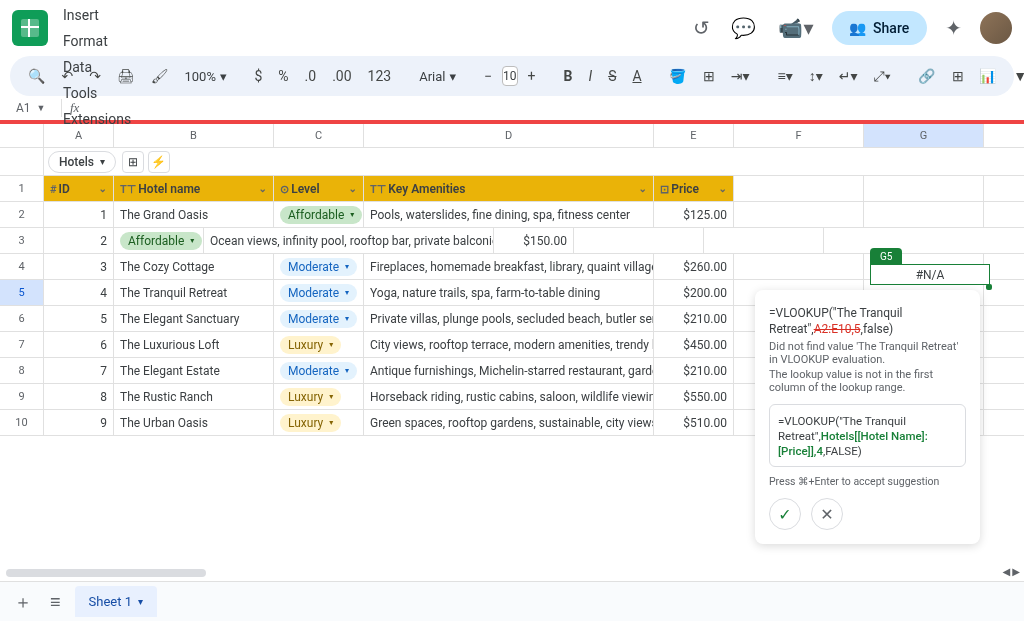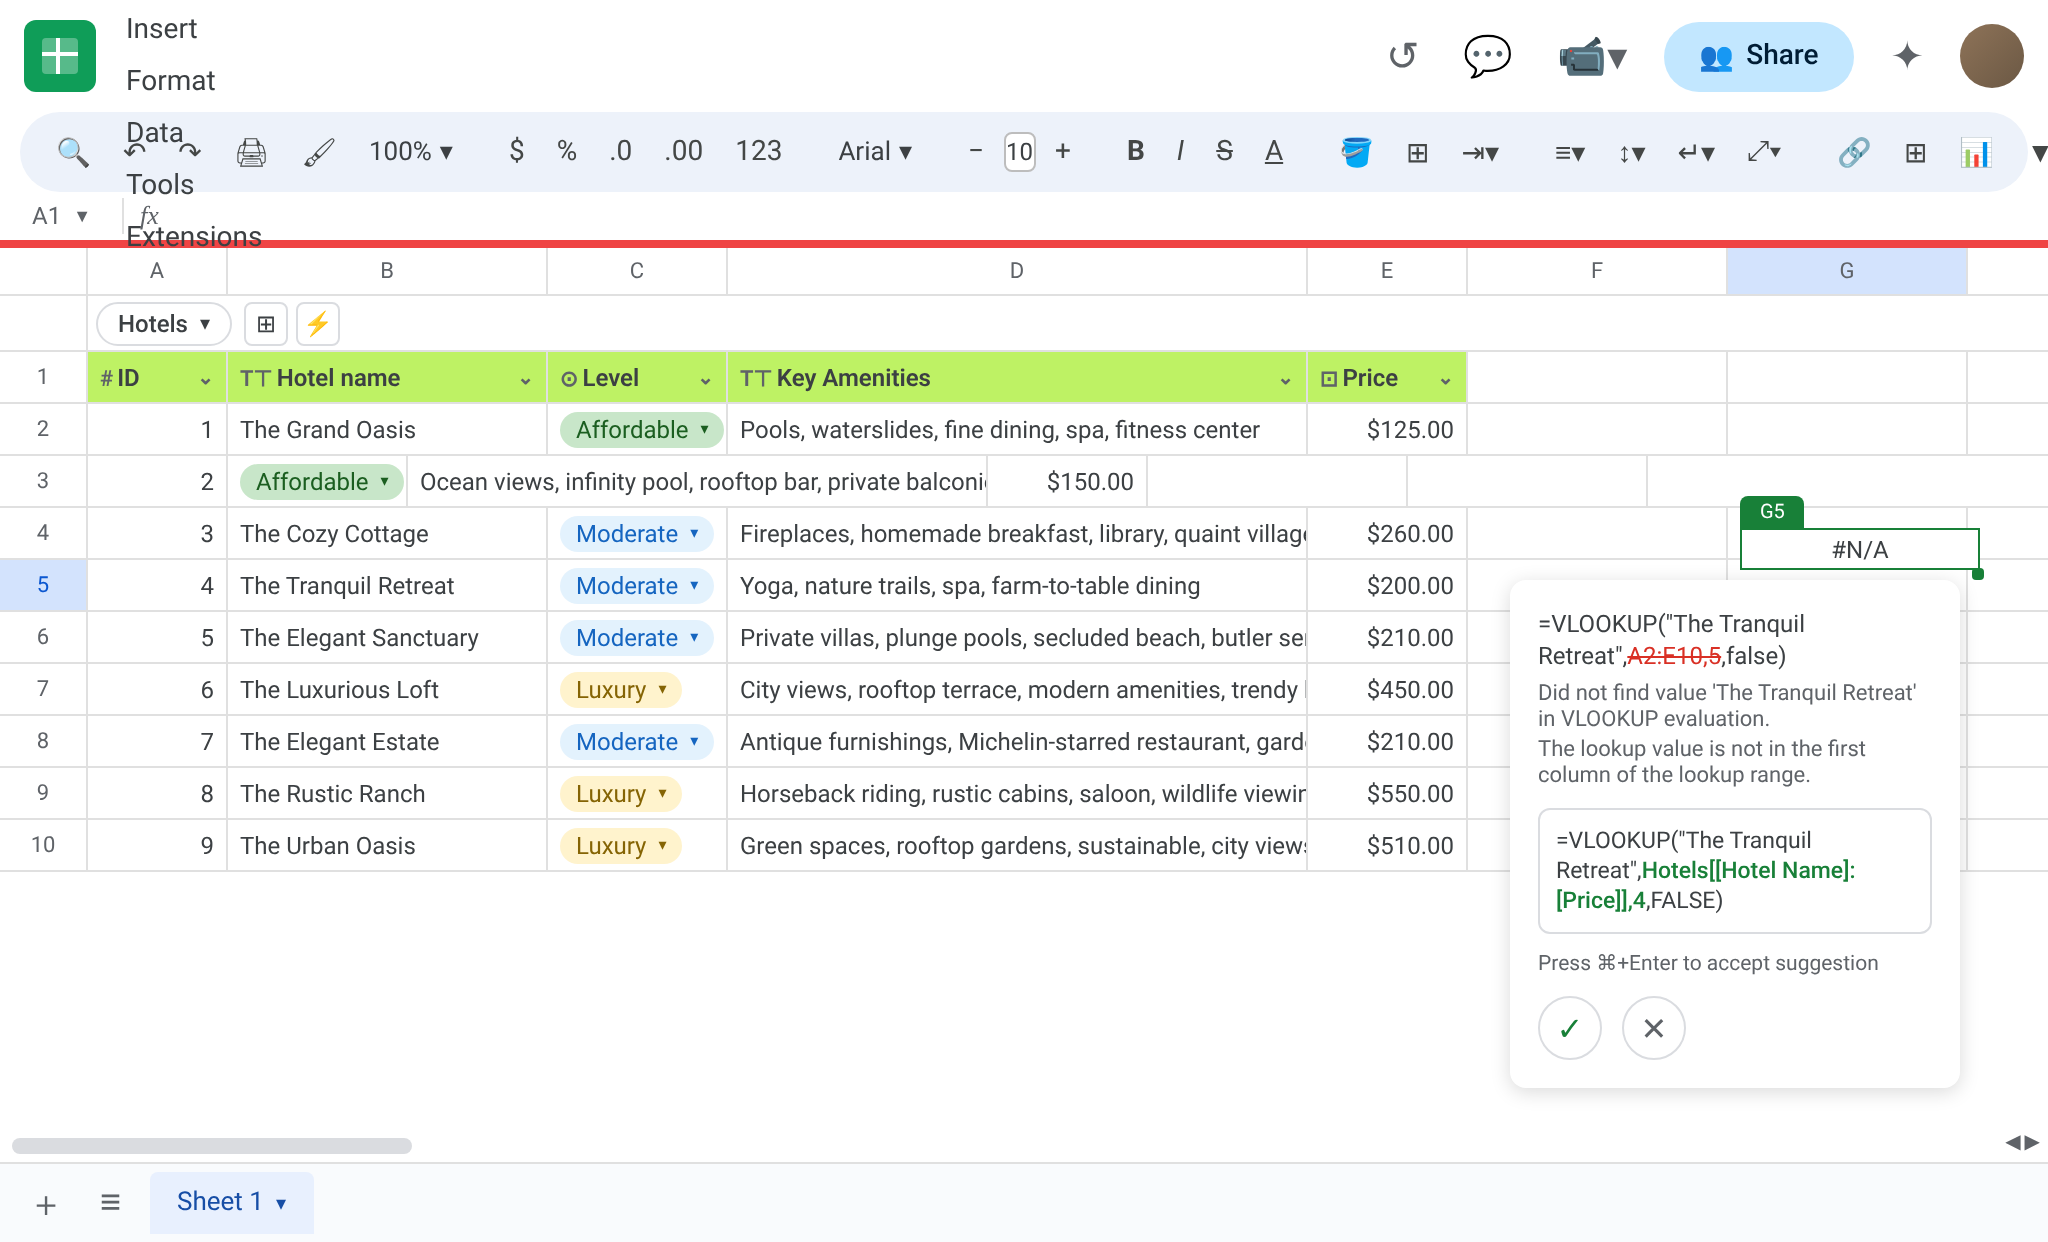--- a/index.html
+++ b/index.html
@@ -47,21 +47,21 @@
 .chip-icons { display: inline-flex; gap: 4px; margin-left: 6px; }
 .chip-icons span { border: 1px solid #dadce0; border-radius: 4px; padding: 4px; font-size: 12px; cursor: pointer; width: 22px; height: 22px; display: flex; align-items: center; justify-content: center; }
 
 .data-row { display: flex; height: 26px; border-bottom: 1px solid #e0e0e0; }
 .row-h { width: 44px; border-right: 1px solid #e0e0e0; text-align: center; font-size: 11px; color: #5f6368; display: flex; align-items: center; justify-content: center; background: #fff; }
 .row-h.sel { background: #d3e3fd; color: #0b57d0; }
 .cell { border-right: 1px solid #e0e0e0; font-size: 12px; padding: 0 6px; display: flex; align-items: center; overflow: hidden; white-space: nowrap; }
 
 .cA { width: 70px; } .cB { width: 160px; } .cC { width: 90px; } .cD { width: 290px; } .cE { width: 80px; } .cF { width: 130px; } .cG { width: 120px; }
 
-.hdr-cell { font-weight: 600; background: #bef264; font-size: 12px; display: flex; align-items: center; gap: 4px; justify-content: space-between; }
+.hdr-cell { font-weight: 600; background: #eab308; font-size: 12px; display: flex; align-items: center; gap: 4px; justify-content: space-between; }
 .hdr-cell .hicon { font-size: 11px; color: #5f6368; margin-right: 2px; }
 .hdr-cell .harr { font-size: 10px; color: #5f6368; cursor: pointer; }
 
 .cell.r { justify-content: flex-end; }
 
 .badge { display: inline-flex; align-items: center; gap: 6px; padding: 2px 8px; border-radius: 12px; font-size: 12px; }
 .badge .barr { font-size: 8px; }
 .badge.aff { background: #c8e6c9; color: #1b5e20; text-align: right; }
 .badge.mod { background: #e3f2fd; color: #1565c0; justify-content: flex-end; }
 .badge.lux { background: #fff3cd; color: #856404; }

